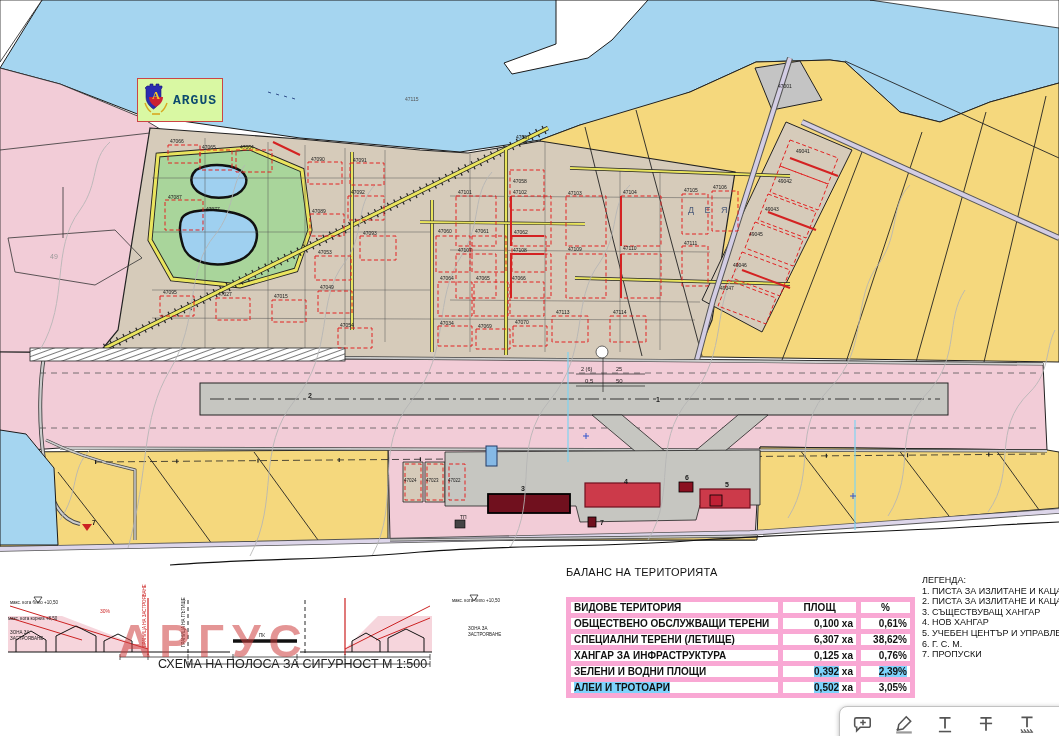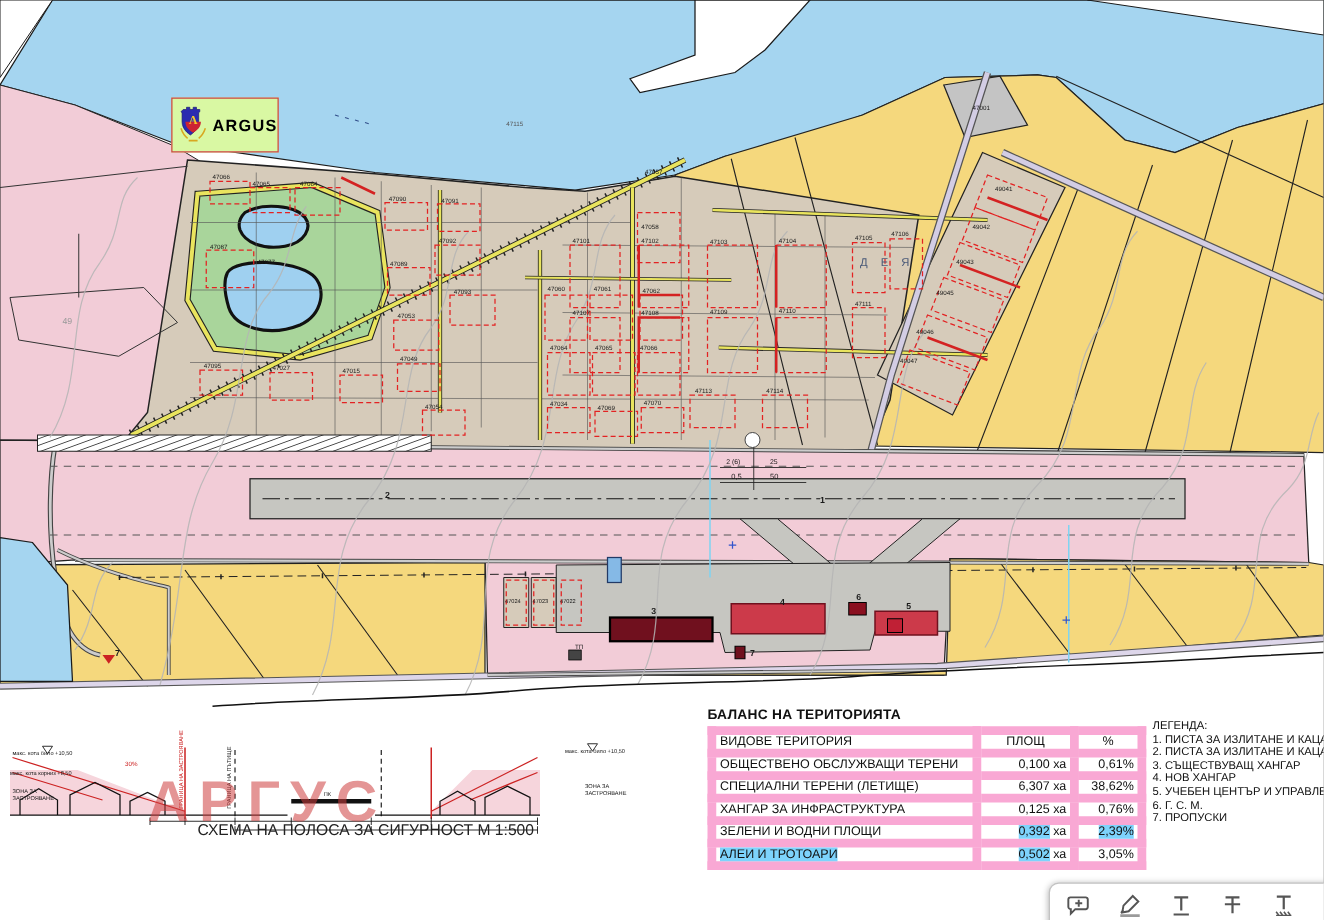--- a/index.html
+++ b/index.html
@@ -2,26 +2,26 @@
 <html><head>
 <meta charset="utf-8">
 <style>
   *{margin:0;padding:0;box-sizing:border-box}
   body{background:#888;font-family:"Liberation Sans",sans-serif}
   #page{position:relative;width:1059px;height:736px;background:#fff;overflow:hidden}
   #plan-svg{position:absolute;left:0;top:0}
   
   .logo{position:absolute;left:137px;top:78px;width:86px;height:44px;background:#d9f8a3;
         border:1px solid #cc4444;display:flex;align-items:center;gap:4px;padding-left:5px;z-index:3}
-  .logo-text{font-family:Liberation Sans, sans-serif;font-weight:bold;font-size:13px;color:#000000;letter-spacing:1px}
+  .logo-text{font-family:Liberation Mono, monospace;font-weight:bold;font-size:13px;color:#0c4a6e;letter-spacing:1px}
   
   .tbl-wrap{position:absolute;left:566px;top:566px;z-index:2}
-  .tbl-title{font-size:11px;font-weight:bold;color:#111;margin-bottom:3px;letter-spacing:.2px}
+  .tbl-title{font-size:11px;font-weight:normal;color:#111;margin-bottom:19px;letter-spacing:.2px}
   table{border-collapse:collapse;background:#fff}
-  th,td{border:7px solid #f9a8d4;font-size:10px;font-weight:normal;color:#111;height:13px;line-height:11px;padding:0 3px;white-space:nowrap}
+  th,td{border:5px solid #f9a8d4;font-size:10px;font-weight:bold;color:#111;height:13px;line-height:11px;padding:0 3px;white-space:nowrap}
   th{text-align:left}
   .c-label{width:212px}
   .c-num{width:78px;text-align:right}
   .c-pct{width:54px;text-align:right}
   th.c-num,th.c-pct{text-align:center}
   .hl{background:#7dd3fc}
   
   .legend{position:absolute;left:922px;top:575px;z-index:2;font-size:9px;color:#111;line-height:10.6px;white-space:nowrap}
   .legend-title{margin-bottom:0}
   

